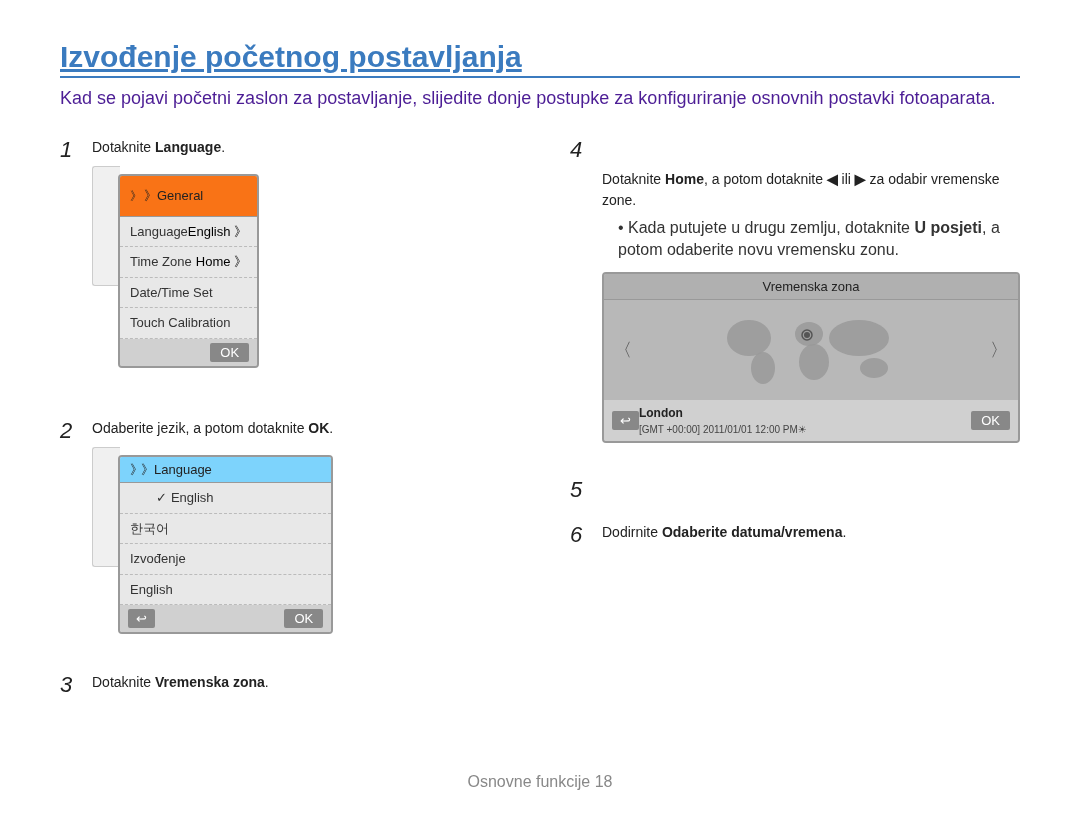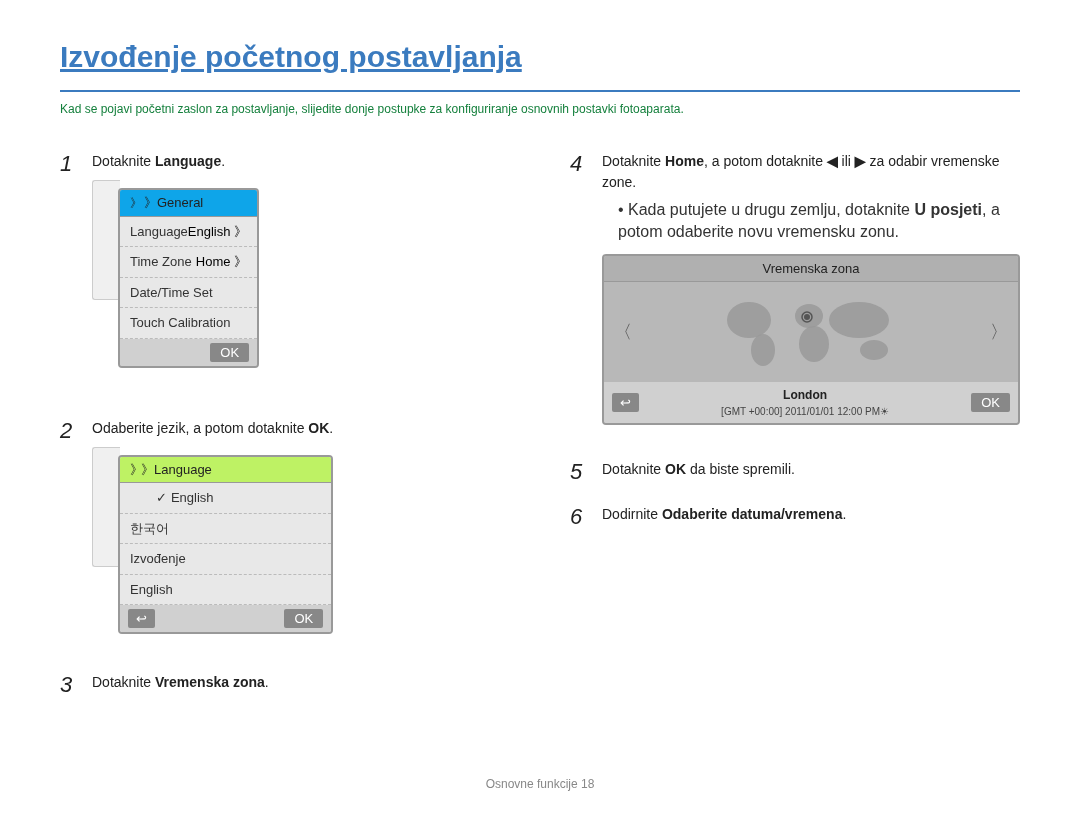--- a/index.html
+++ b/index.html
@@ -12,29 +12,29 @@
       position: relative;
       padding: 40px 60px 40px 60px;
       color: #222;
       font-size: 14px;
     }
     h1 {
       color: #3b7bbf;
       font-size: 30px;
       font-weight: bold;
       border-bottom: 2px solid #3b7bbf;
-      padding-bottom: 16px;
+      padding-bottom: 2px;
       margin-bottom: 10px;
       text-decoration: underline;
       text-decoration-color: #3b7bbf;
     }
     .subtitle {
-      font-size: 12px;
-      color: #15803d;
-      margin-bottom: 35px;
+      font-size: 18px;
+      color: #4c1d95;
+      margin-bottom: 28px;
     }
     .columns {
       display: flex;
       gap: 60px;
     }
     .col-left {
       flex: 1;
     }
     .col-right {
       flex: 1;
@@ -62,22 +62,22 @@
     .camera-screen {
       border: 2px solid #999;
       background: #d0d0d0;
       border-radius: 4px;
       margin-top: 8px;
       margin-bottom: 16px;
       position: relative;
       overflow: hidden;
     }
     .screen-header {
-      background: #0ea5e9;
-      padding: 3px 10px;
+      background: #f97316;
+      padding: 10px 10px;
       font-size: 13px;
       color: #222;
       border-bottom: 1px solid #999;
     }
     .screen-header .arrow {
       font-size: 12px;
       margin-right: 4px;
     }
     .screen-row {
       display: flex;
@@ -111,21 +111,21 @@
     
     .lang-screen {
       border: 2px solid #999;
       background: #e8e8e8;
       border-radius: 4px;
       margin-top: 8px;
       margin-bottom: 10px;
       overflow: hidden;
     }
     .lang-header {
-      background: #bef264;
+      background: #7dd3fc;
       padding: 3px 10px;
       font-size: 13px;
       color: #222;
       border-bottom: 1px solid #999;
     }
     .lang-item {
       padding: 5px 10px;
       border-bottom: 1px dashed #bbb;
       font-size: 13px;
       color: #333;
@@ -153,20 +153,21 @@
       padding: 2px 8px;
       font-size: 13px;
       border-radius: 2px;
       cursor: pointer;
     }
     
     .step4-text {
       font-size: 14px;
       line-height: 1.5;
       margin-bottom: 6px;
+      margin-top: 32px;
     }
     .bullet-item {
       font-size: 16px;
       color: #333;
       margin-left: 16px;
       margin-bottom: 10px;
       line-height: 1.4;
     }
     
     .map-screen {
@@ -206,41 +207,41 @@
     }
     .map-footer {
       display: flex;
       align-items: center;
       justify-content: space-between;
       padding: 4px 8px;
       background: #d0d0d0;
       font-size: 11px;
     }
     .map-city {
-      text-align: center;
+      text-align: left;
       flex: 1;
     }
     .map-city-name {
       font-size: 12px;
       font-weight: bold;
     }
     .map-city-gmt {
       font-size: 10px;
       color: #444;
     }
     .step5-6 {
       margin-top: 10px;
     }
     .footer-note {
       position: absolute;
       bottom: 24px;
       left: 0;
       right: 0;
       text-align: center;
-      font-size: 12px;
+      font-size: 16px;
       color: #888;
     }
     .white-box {
       width: 28px;
       height: 100%;
       background: #f0f0f0;
       border: 1px solid #ccc;
       margin-right: -2px;
       border-right: none;
       border-radius: 3px 0 0 3px;
@@ -386,23 +387,20 @@
               <div class="map-city-gmt">[GMT +00:00] 2011/01/01 12:00 PM☀</div>
             </div>
             <button class="ok-btn">OK</button>
           </div>
         </div>
       </div>
     </div>
 
     <div class="step step5-6">
       <span class="step-number">5</span>
-      <div class="step-text">
-        <span>Dotaknite </span><b>OK</b><span> da biste spremili.</span>
-      </div>
     </div>
 
     <div class="step" style="margin-top:8px;">
       <span class="step-number">6</span>
       <div class="step-text">
         <span>Dodirnite </span><b>Odaberite datuma/vremena</b><span>.</span>
       </div>
     </div>
 
   </div>

